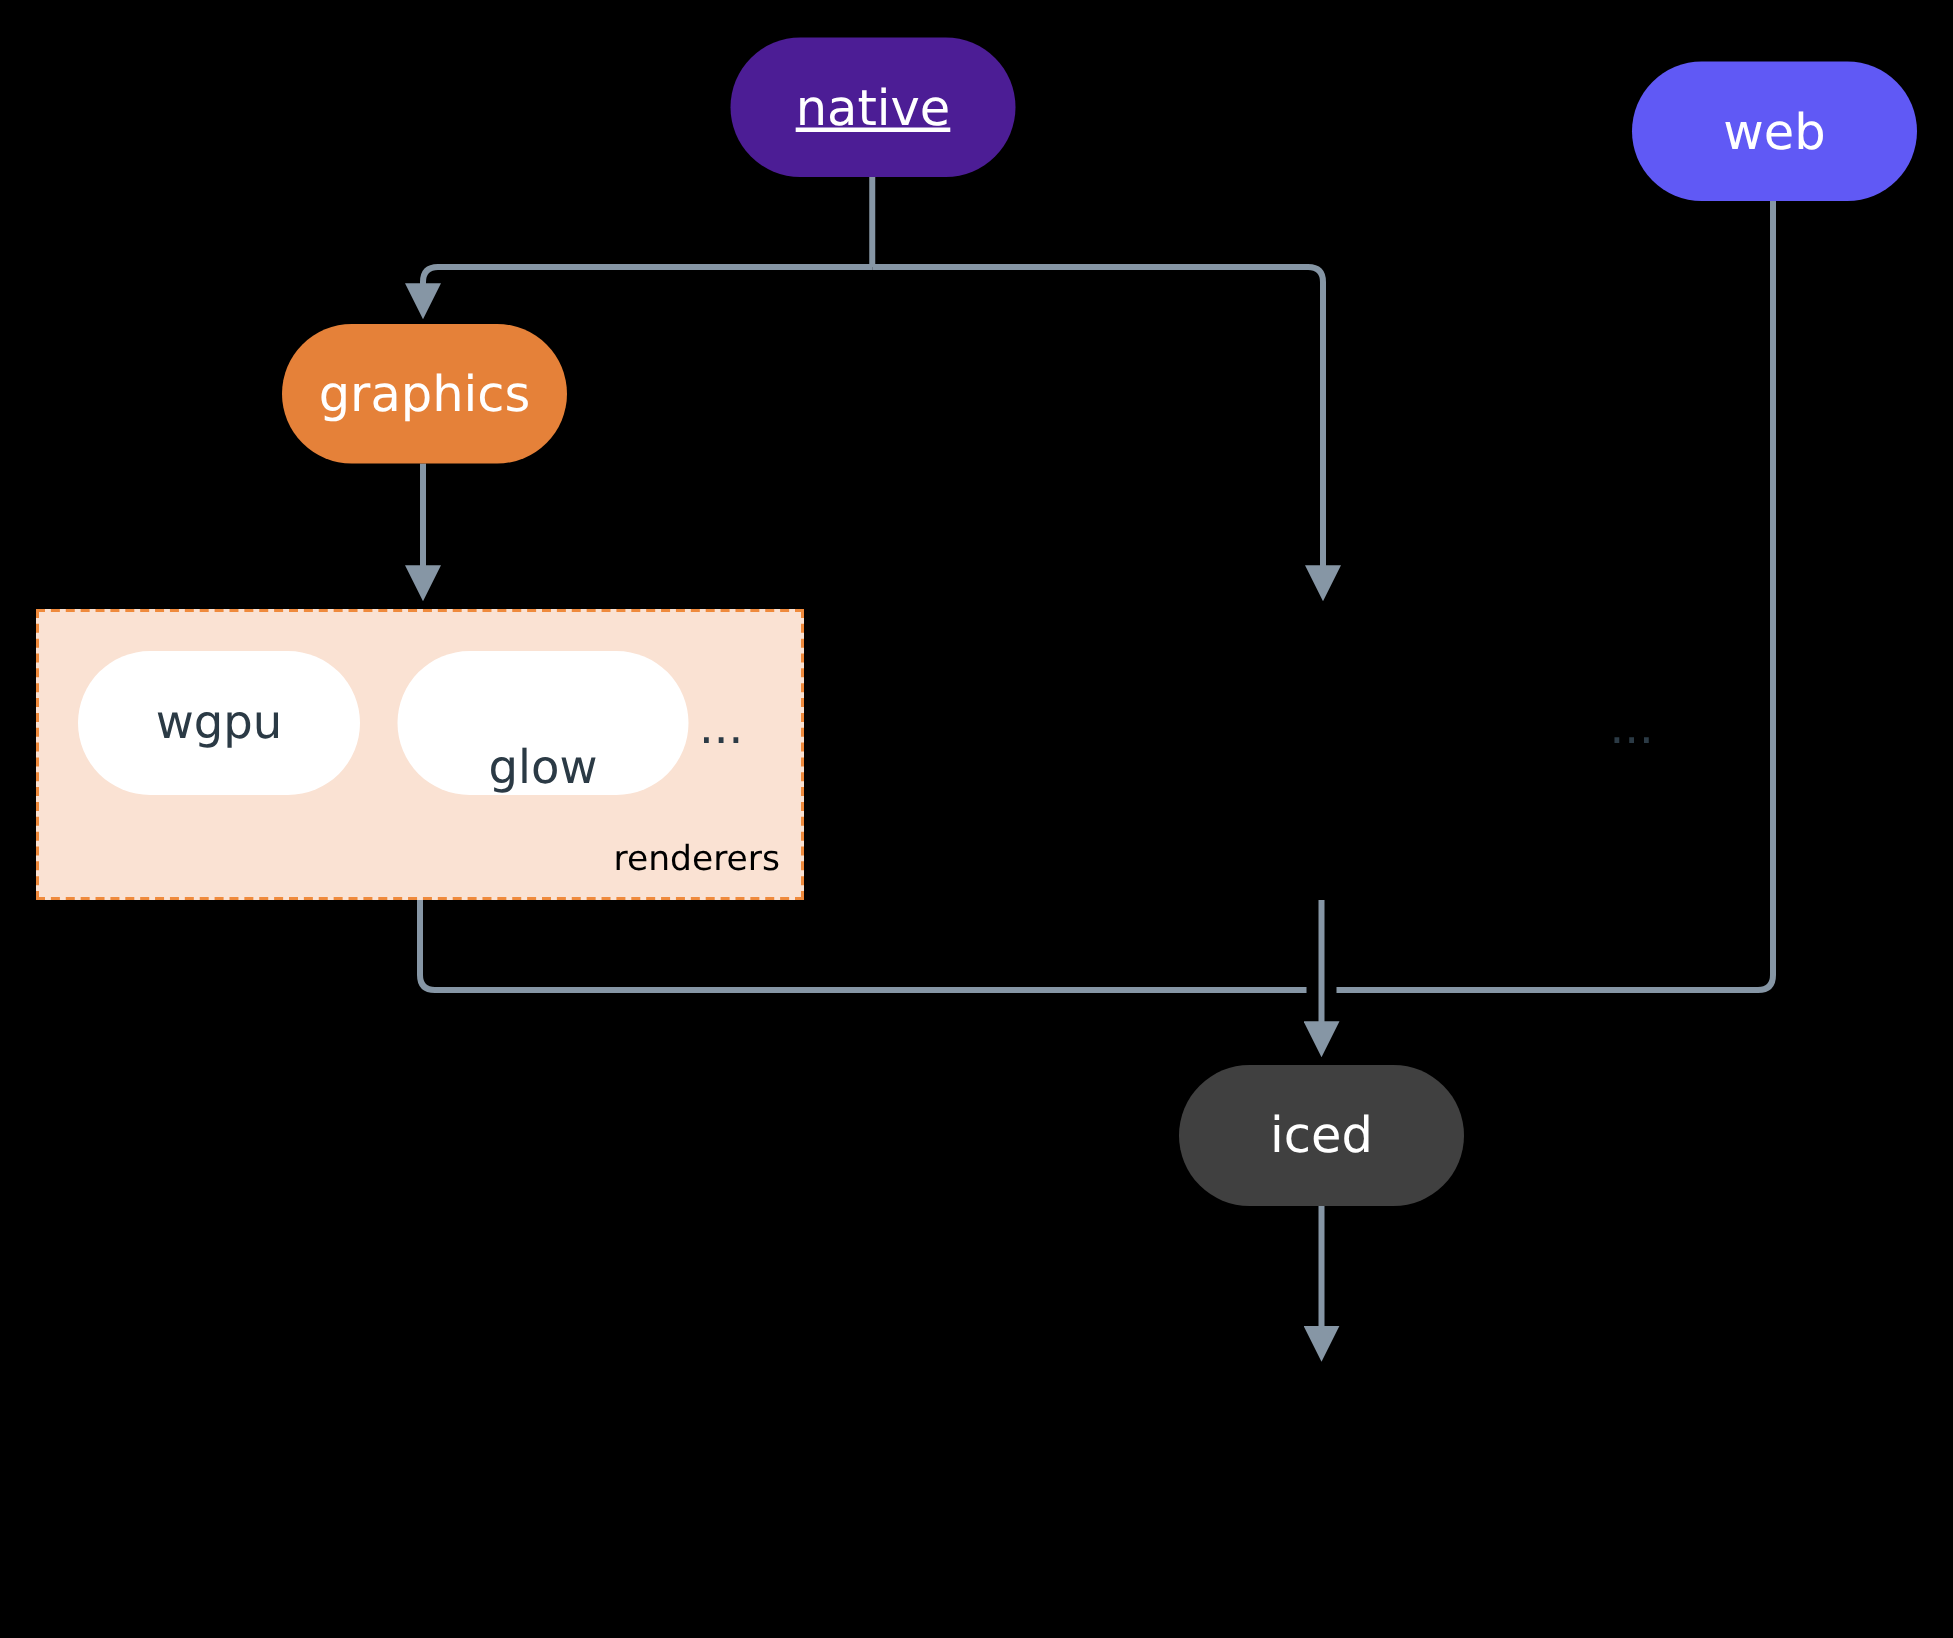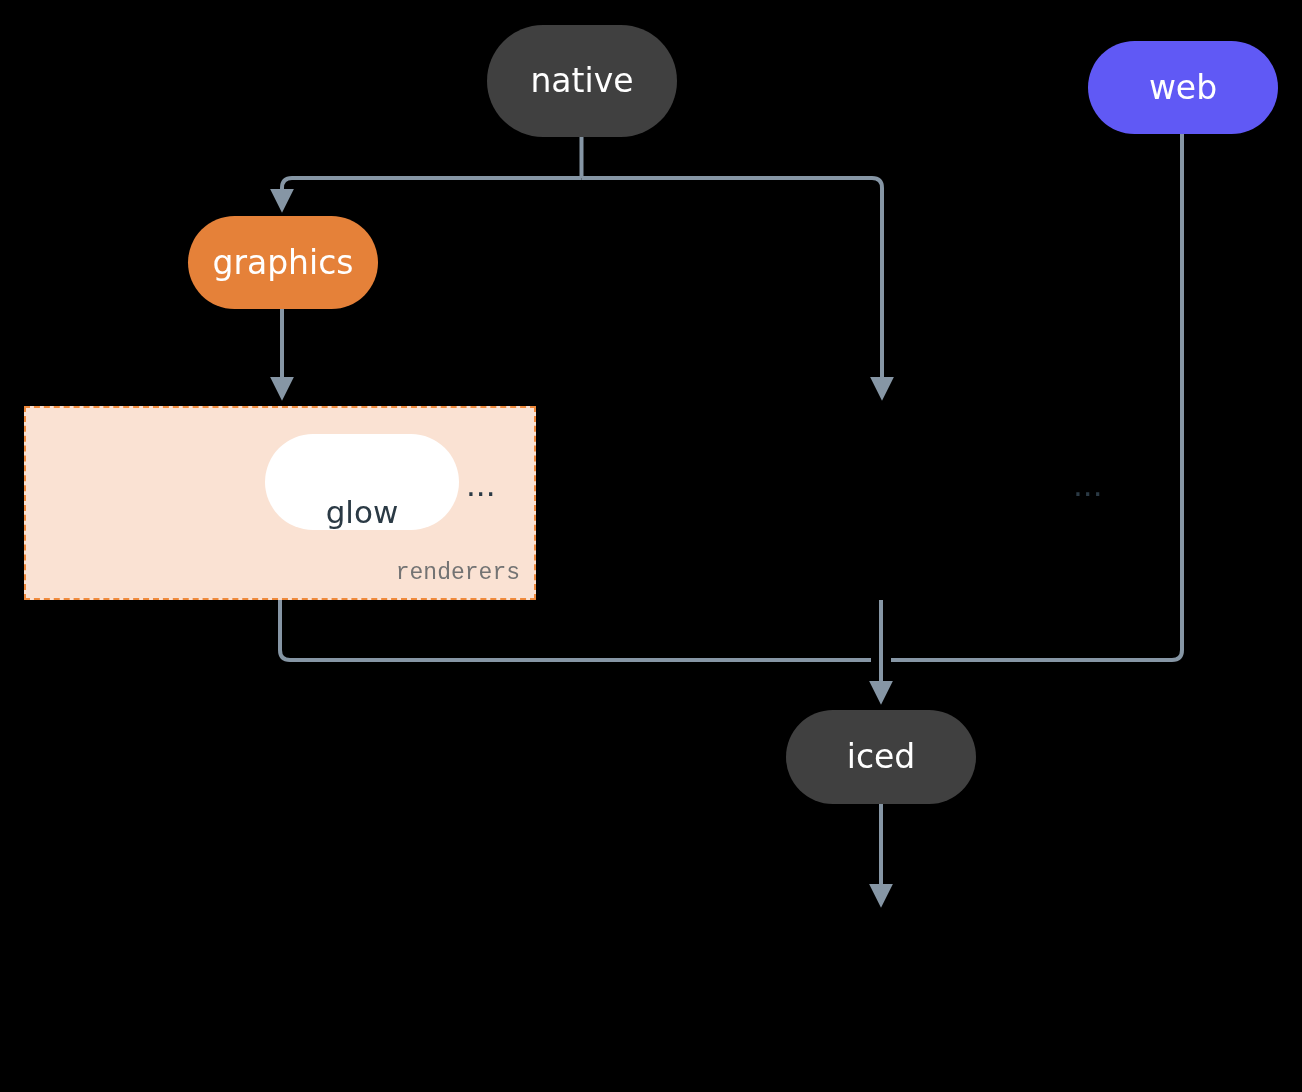--- a/index.html
+++ b/index.html
@@ -31,22 +31,23 @@
     box-sizing: border-box;
     text-align: center;
     line-height: 1.25;
   }
   .pill {
     border-radius: 999px;
     color: #ffffff;
     font-size: 33px;
   }
   .node-native {
-    left: 487px; top: 25px; width: 190px; height: 112px;
-    background: #404040;
+    left: 487px; top: 25px; width: 190px; height: 93px;
+    background: #4c1d95;
+    text-decoration: underline;
   }
   .node-web {
     left: 1088px; top: 41px; width: 190px; height: 93px;
     background: #6059f5;
   }
   .node-graphics {
     left: 188px; top: 216px; width: 190px; height: 93px;
     background: #e58139;
   }
   .node-iced {
@@ -65,22 +66,21 @@
   .group-shells {
     left: 629px; top: 406px; width: 506px; height: 194px;
     background: #d2e5e0;
     border: 2px dashed #2f8e7c;
   }
   .group-label {
     position: absolute;
     right: 14px;
     bottom: 12px;
     font-size: 23px;
-    color: #737373;
-    font-family: Liberation Mono, monospace;
+    color: #000000;
   }
   .leaf {
     position: absolute;
     display: flex;
     align-items: center;
     justify-content: center;
     background: #ffffff;
     border-radius: 999px;
     color: #2b3a45;
     font-size: 31px;
@@ -146,20 +146,23 @@
 
   <div class="node pill node-web">
     <span>web</span>
   </div>
 
   <div class="node pill node-graphics">
     <span>graphics</span>
   </div>
 
   <div class="group group-renderers">
+    <div class="leaf leaf-wgpu">
+      <span>wgpu</span>
+    </div>
     <div class="leaf leaf-glow">
       <span>glow</span>
     </div>
     <div class="group-label">renderers</div>
   </div>
 
   <div class="ellipsis ell-renderers">...</div>
 
 
   <div class="ellipsis ell-shells">...</div>

